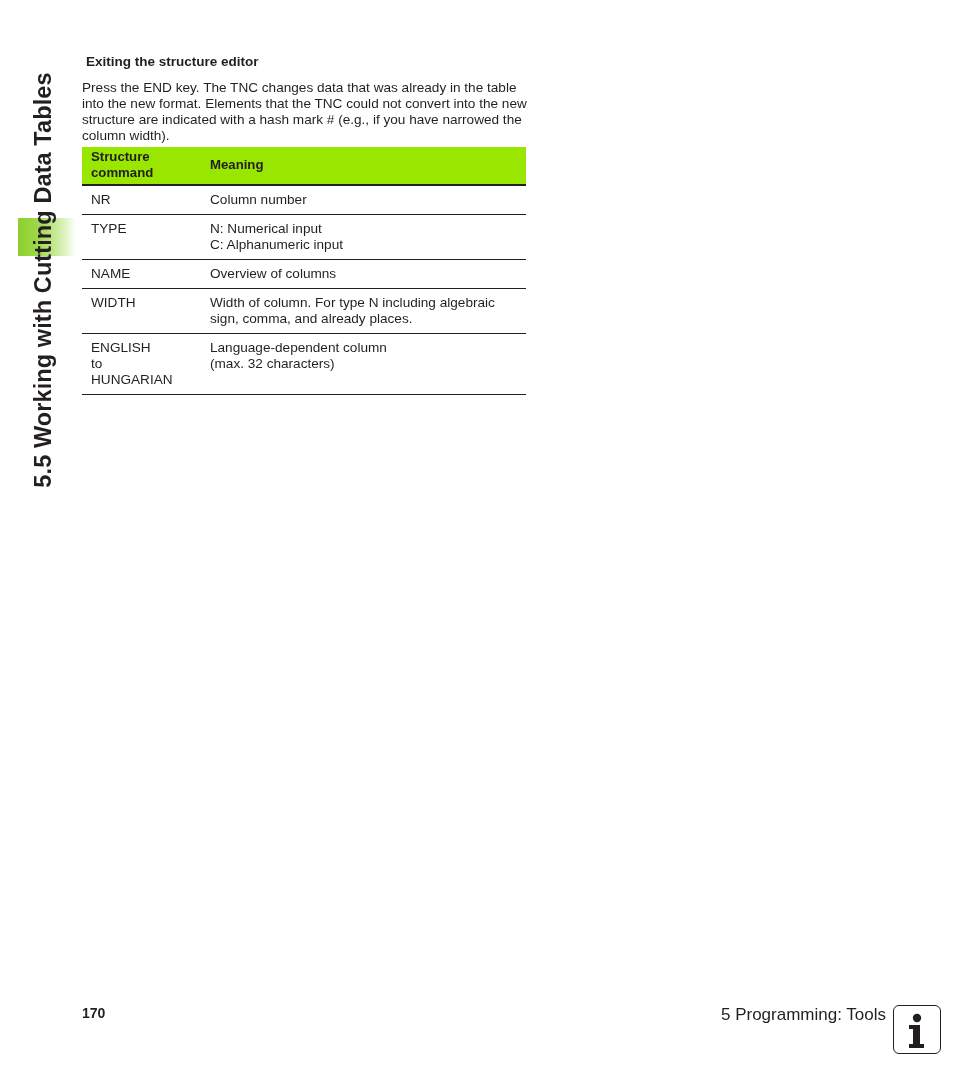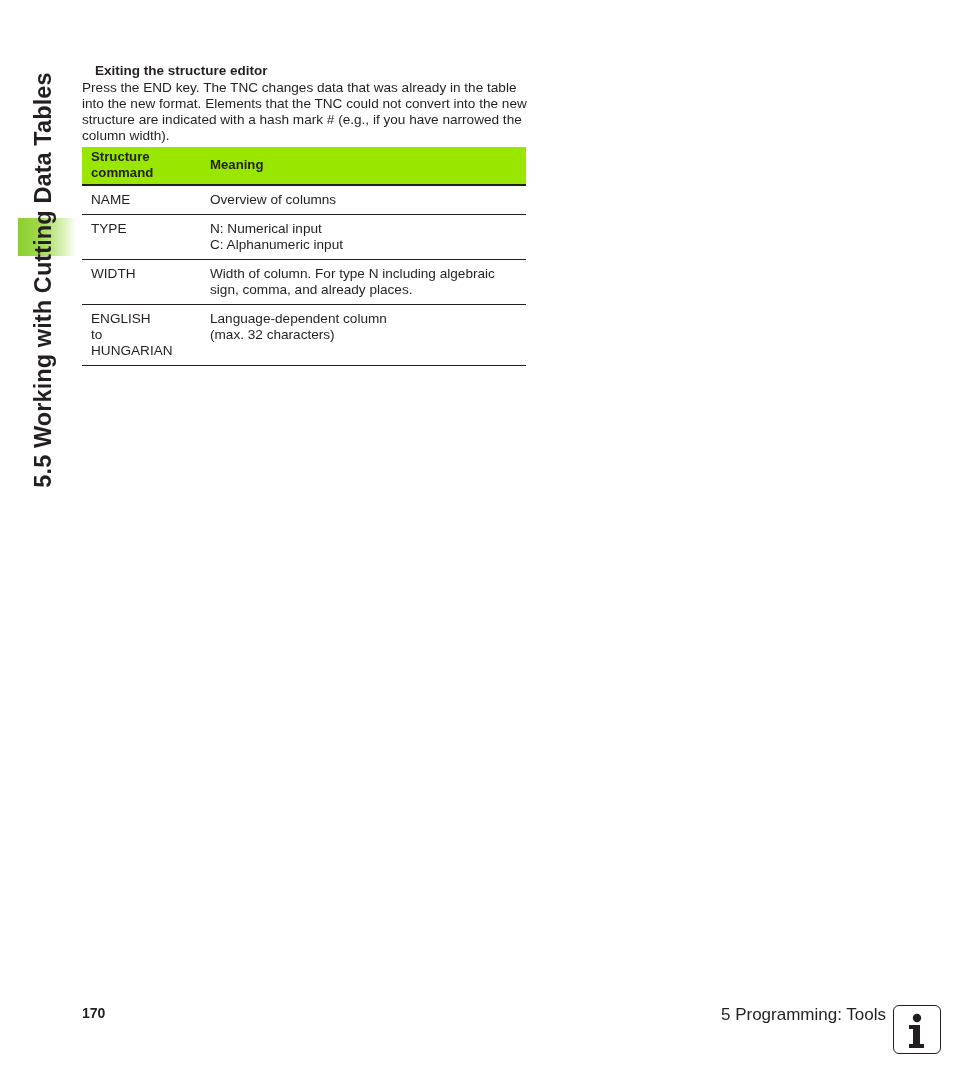--- a/index.html
+++ b/index.html
@@ -35,21 +35,21 @@
     font-size: 23.5px;
     color: #231f20;
     letter-spacing: 0.1px;
   }
   .section-heading {
     position: absolute;
     left: 82px;
     top: 50px;
     font-weight: bold;
     font-size: 13.5px;
-    margin: 13px;
+    margin: 4px;
   }
   .intro {
     position: absolute;
     left: 82px;
     top: 80px;
     width: 448px;
     font-size: 13.6px;
     line-height: 16px;
     margin: 0;
   }
@@ -118,34 +118,42 @@
 <table class="struct">
   <thead>
     <tr>
       <th class="c1">Structure command</th>
       <th>Meaning</th>
     </tr>
   </thead>
   <tbody>
     <tr>
       <td class="c1">
-          <span class="cell-line">NAME</span>
+          <span class="cell-line">NR</span>
         </td>
       <td>
-          <span class="cell-line">Overview of columns</span>
+          <span class="cell-line">Column number</span>
         </td>
     </tr>
     <tr>
       <td class="c1">
           <span class="cell-line">TYPE</span>
         </td>
       <td>
         <span class="cell-line">N: Numerical input</span>
         <span class="cell-line">C: Alphanumeric input</span>
       </td>
+    </tr>
+    <tr>
+      <td class="c1">
+          <span class="cell-line">NAME</span>
+        </td>
+      <td>
+          <span class="cell-line">Overview of columns</span>
+        </td>
     </tr>
     <tr>
       <td class="c1">
           <span class="cell-line">WIDTH</span>
         </td>
       <td>
         <span class="cell-line">Width of column. For type N including algebraic</span>
         <span class="cell-line">sign, comma, and already places.</span>
       </td>
     </tr>

